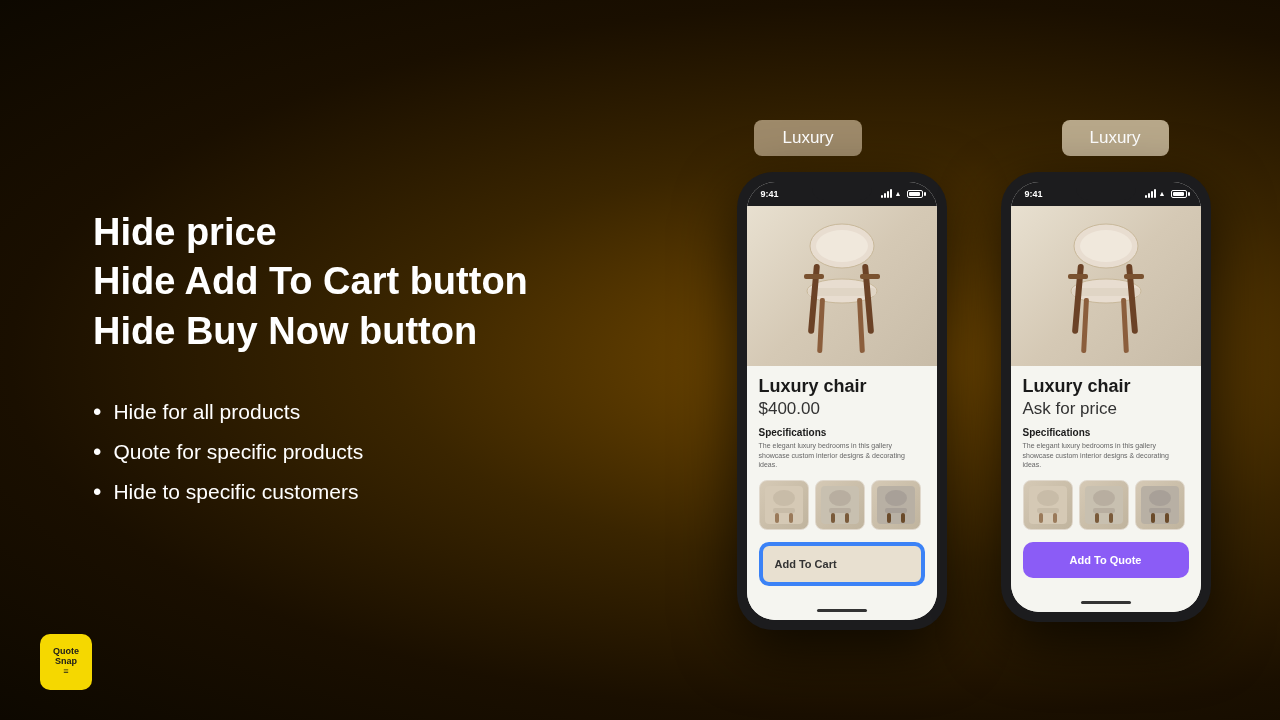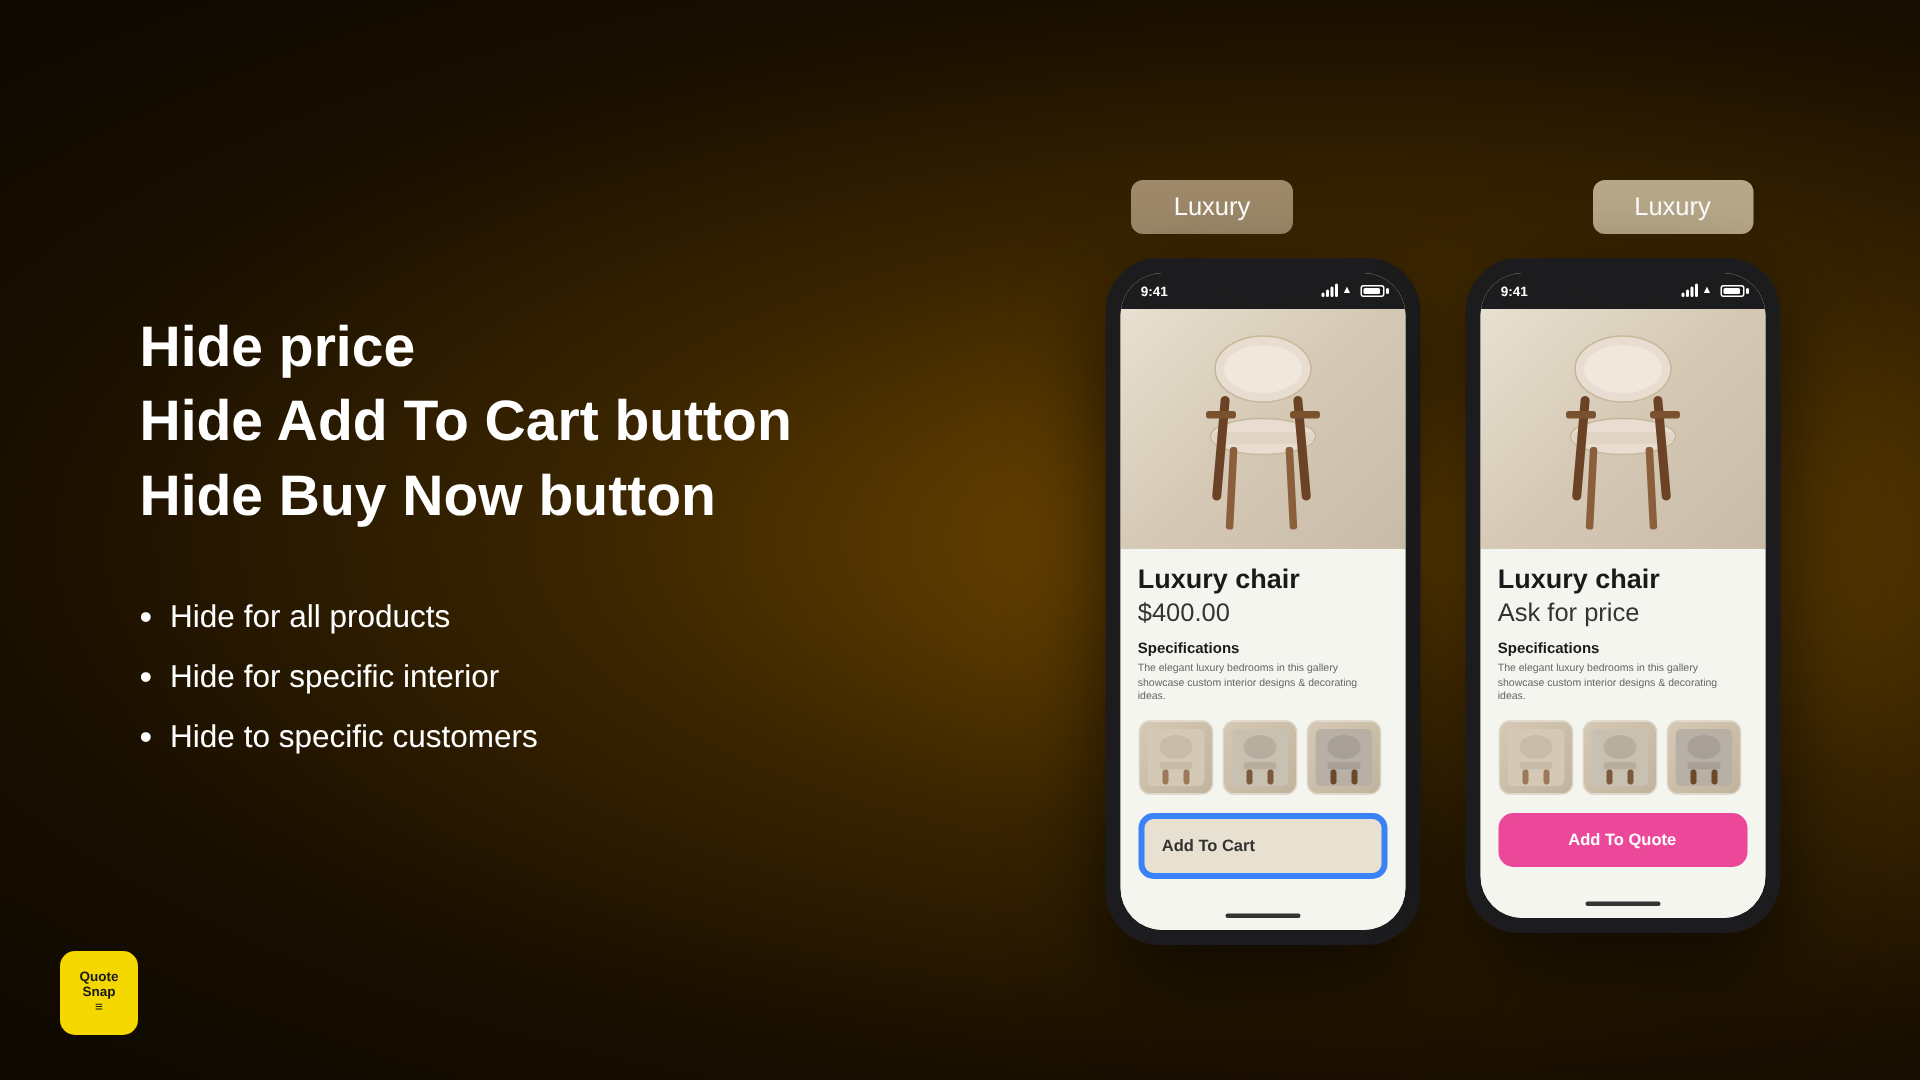--- a/index.html
+++ b/index.html
@@ -93,20 +93,21 @@
       gap: 30px;
       align-items: flex-start;
     }
 
     .phone-wrapper {
       width: 210px;
       background: #1c1c1e;
       border-radius: 36px;
       padding: 10px;
       box-shadow: 0 20px 60px rgba(0,0,0,0.7);
+      margin-left: 24px;
     }
 
     .phone-screen {
       background: #f5f5f0;
       border-radius: 28px;
       overflow: hidden;
       position: relative;
     }
 
     .phone-notch-bar {
@@ -270,21 +271,21 @@
       font-size: 11px;
       font-weight: 600;
       color: #333;
       text-align: left;
       margin-bottom: 8px;
     }
 
     .add-to-quote-btn {
       width: calc(100% - 0px);
       padding: 12px;
-      background: #ec4899;
+      background: #8b5cf6;
       border-radius: 10px;
       font-size: 11px;
       font-weight: 600;
       color: #ffffff;
       text-align: center;
       margin-bottom: 8px;
     }
 
     .phone-home-indicator {
       height: 20px;
@@ -327,21 +328,21 @@
 <body>
 
 <div class="left-section">
   <div class="main-headings">
     <div class="main-heading">Hide price</div>
     <div class="main-heading">Hide Add To Cart button</div>
     <div class="main-heading">Hide Buy Now button</div>
   </div>
   <ul class="bullet-list">
     <li>Hide for all products</li>
-    <li>Hide for specific interior</li>
+    <li>Quote for specific products</li>
     <li>Hide to specific customers</li>
   </ul>
 </div>
 
 <div class="right-section">
   <div class="phone-labels">
     <button class="label-btn label-before">Luxury</button>
     <button class="label-btn label-after">Luxury</button>
   </div>
   <div class="phones-container">

